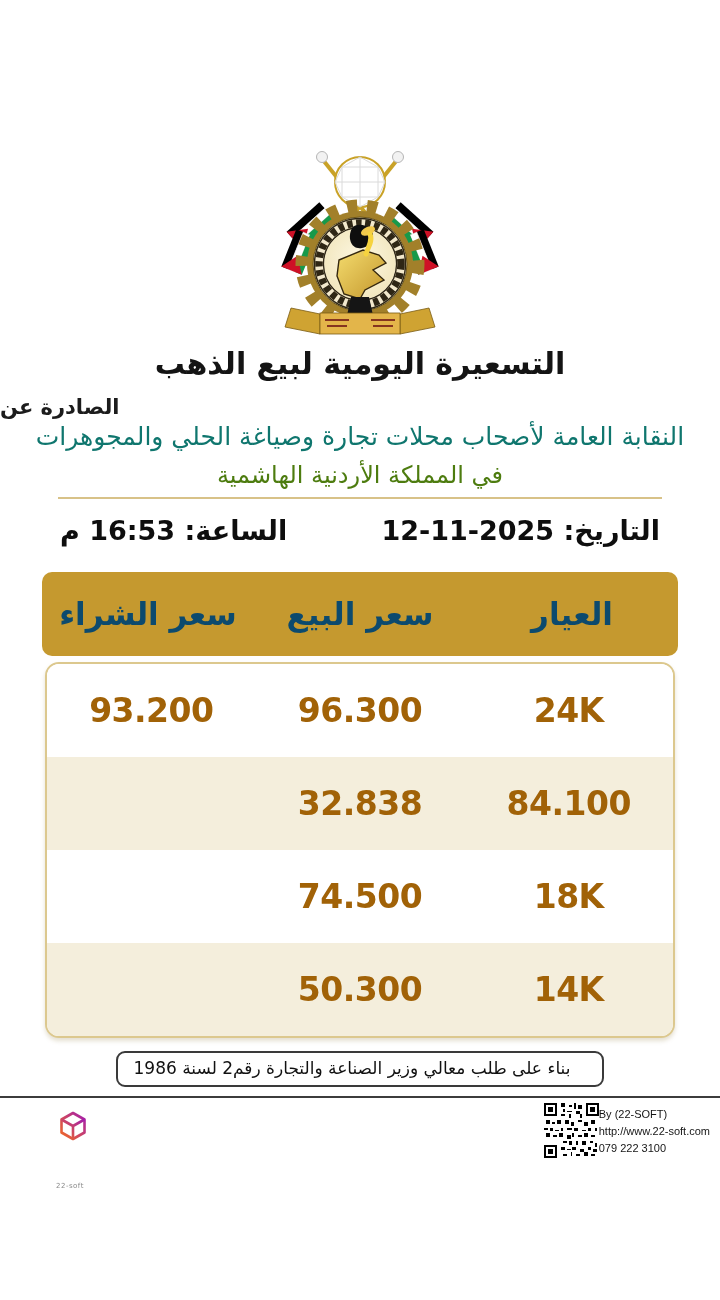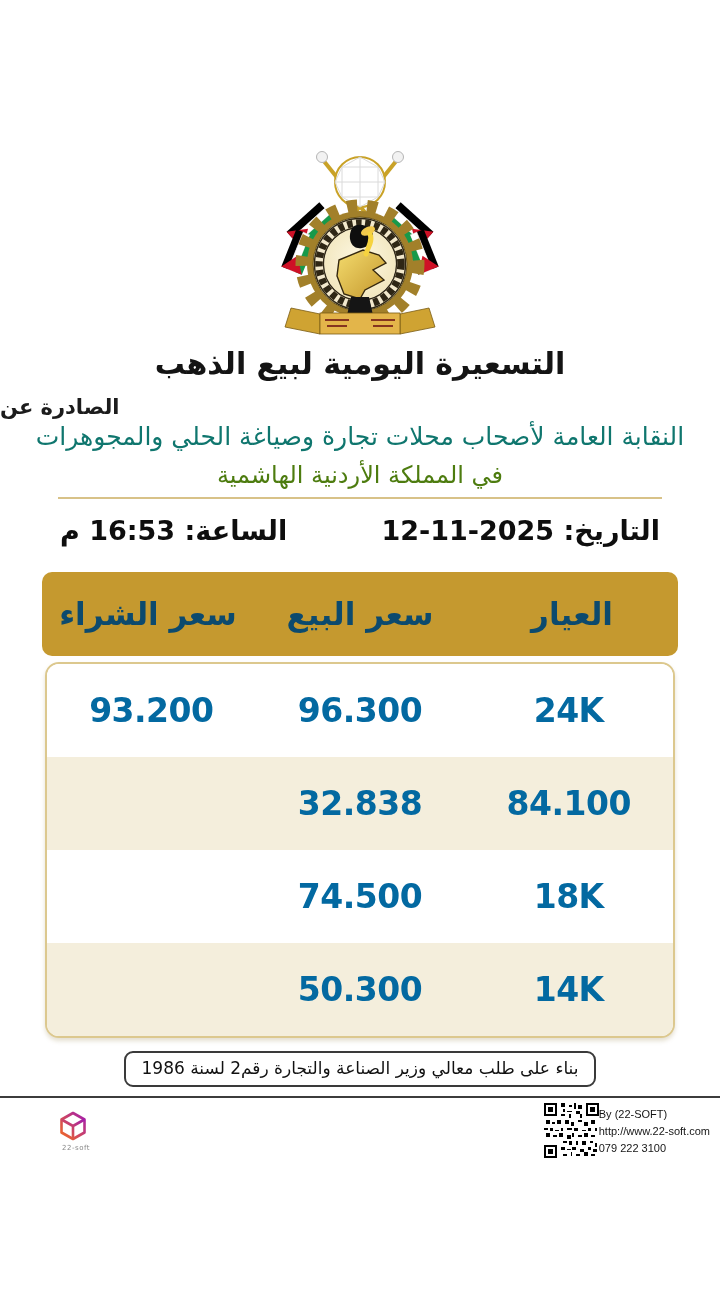--- a/index.html
+++ b/index.html
@@ -55,43 +55,43 @@
     overflow: hidden;
     background: #ffffff;
     box-shadow: 0 3px 4px rgba(150,130,70,0.25);
   }
   .trow {
     display: grid; grid-template-columns: 1fr 1fr 1fr;
     align-items: center; height: 93px; background: #ffffff;
   }
   .trow.alt { background: #f4eedc; }
   .trow .cell {
-    text-align: center; font-size: 33px; font-weight: 700; color: #0369a1;
+    text-align: center; font-size: 33px; font-weight: 700; color: #a16207;
     letter-spacing: -0.5px;
   }
 
   
   .note-wrap { display: flex; justify-content: center; margin-top: 13px; }
   .note-box {
     border: 2px solid #3a3a3a; border-radius: 9px;
-    padding: 5px 16px 7px 16px;
+    padding: 5px 32px 7px 16px;
     font-size: 17px; color: #111; font-weight: 500;
   }
   .footer-rule {
     border: none; height: 2px; background: #3c3c3c;
     width: 720px; margin-top: 9px;
   }
 
   
   .vendor-bar {
     direction: ltr;
     display: flex; justify-content: space-between; align-items: flex-start;
     padding: 5px 10px 0 56px;
   }
-  .vendor-logo { display: flex; flex-direction: column; align-items: flex-end; margin-top: 6px; }
+  .vendor-logo { display: flex; flex-direction: column; align-items: flex-start; margin-top: 6px; gap: 38px; }
   .vendor-logo-label { font-size: 7px; color: #8a8a8a; margin-top: 1px; letter-spacing: 0.5px; }
   .qr-block { display: flex; align-items: flex-start; }
   .qr-text { font-size: 11px; line-height: 1.55; color: #151515; padding-top: 3px;
              font-family: "Liberation Sans", sans-serif; }
   .qr-text .url { color: #151515; text-decoration: none; display: block; }
 </style>
 </head>
 <body>
 
 <div class="page">

